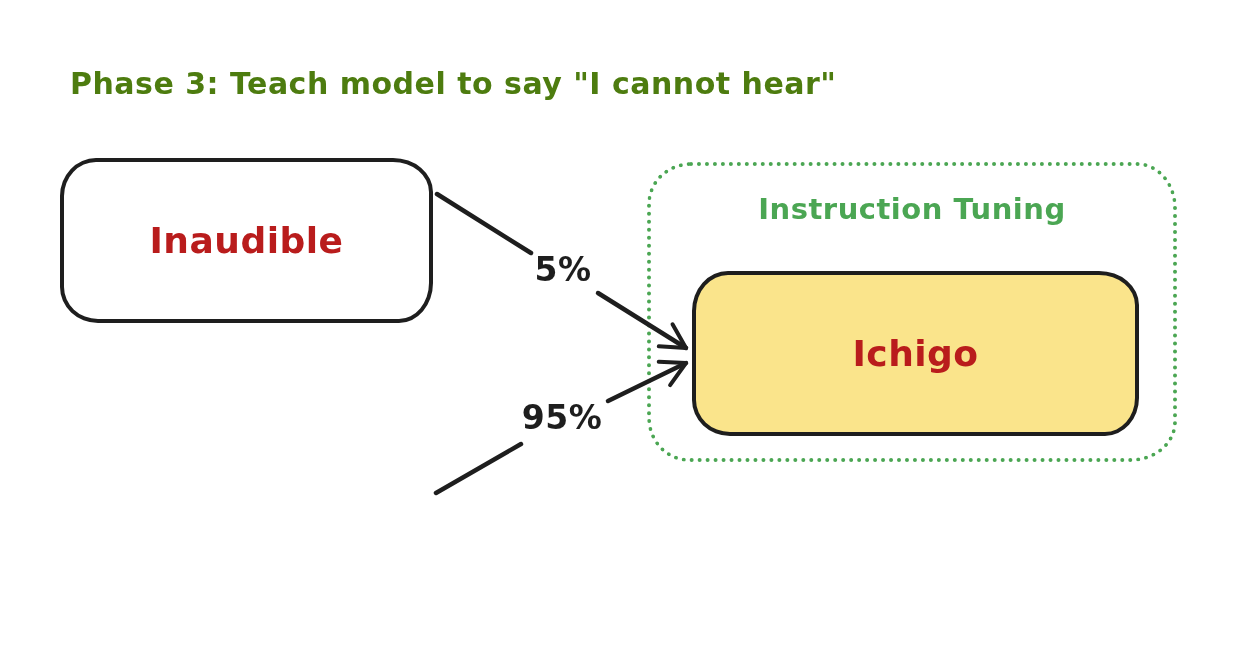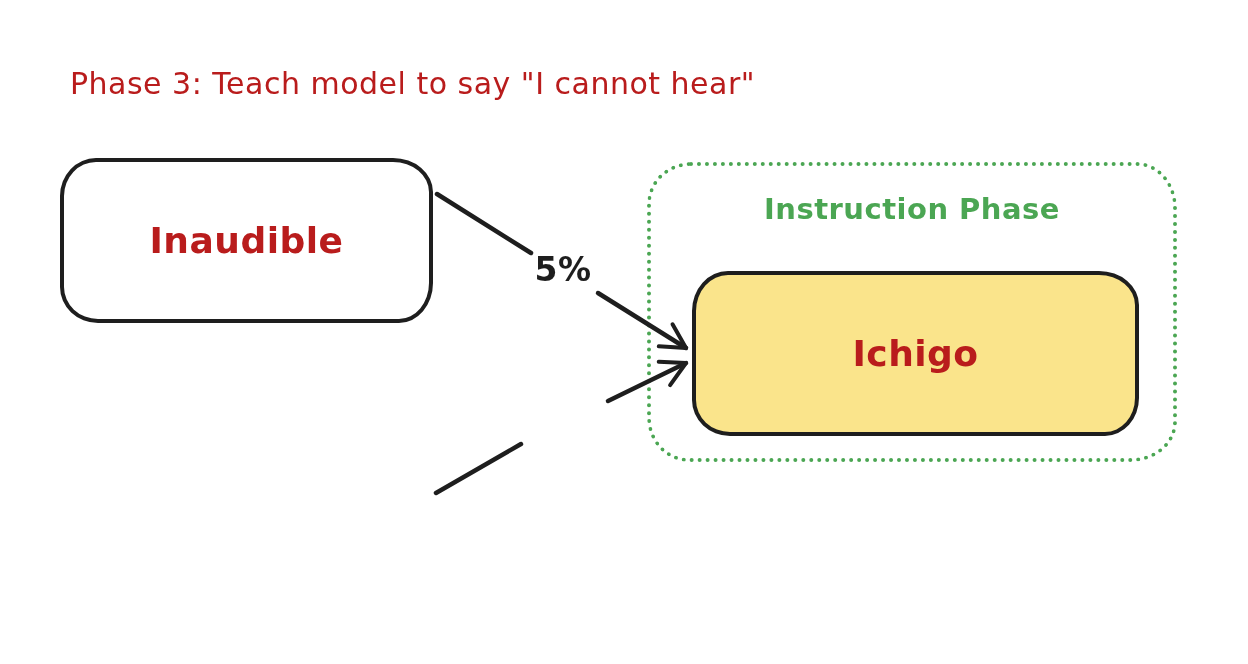--- a/index.html
+++ b/index.html
@@ -14,23 +14,23 @@
     height: 664px;
     background: #ffffff;
     overflow: hidden;
     color: #1e1e1e;
   }
   .diagram-title {
     position: absolute;
     left: 70px;
     top: 66px;
     font-size: 30px;
-    font-weight: 400;
+    font-weight: 700;
     letter-spacing: 0.5px;
-    color: #b91c1c;
+    color: #4d7c0f;
     white-space: nowrap;
   }
   .node {
     position: absolute;
     border: 4px solid #1e1e1e;
     background: #ffffff;
     display: flex;
     align-items: center;
     justify-content: center;
     box-sizing: border-box;
@@ -129,21 +129,21 @@
 
   <div class="diagram-title">Phase 3: Teach model to say "I cannot hear"</div>
 
   <div class="node node-inaudible">
     <span class="node-label">Inaudible</span>
   </div>
 
 
 
   <div class="group-box">
-    <div class="group-label">Instruction Phase</div>
+    <div class="group-label">Instruction Tuning</div>
     <div class="node node-ichigo">
       <span class="node-label">Ichigo</span>
     </div>
   </div>
 
   <svg class="edge-layer" width="1248" height="664" viewBox="0 0 1248 664" xmlns="http://www.w3.org/2000/svg">
     <defs>
       <marker id="arrowV" viewBox="0 0 34 34" markerWidth="34" markerHeight="34" refX="29" refY="17" orient="auto" markerUnits="userSpaceOnUse">
         <path d="M5,4 L29,17 L5,30" fill="none" stroke="#1e1e1e" stroke-width="4" stroke-linecap="round" stroke-linejoin="round"></path>
       </marker>
@@ -153,14 +153,15 @@
       <line x1="598" y1="293" x2="686" y2="348" marker-end="url(#arrowV)"></line>
     </g>
     <g stroke="#1e1e1e" stroke-width="4.5" stroke-linecap="round" fill="none">
       <line x1="436" y1="493" x2="521" y2="444"></line>
       <line x1="608" y1="401" x2="686" y2="363" marker-end="url(#arrowV)"></line>
     </g>
   </svg>
 
   <div class="edge-label edge-label-5">5%</div>
 
+  <div class="edge-label edge-label-95">95%</div>
 
 </div>
 
 </body></html>

